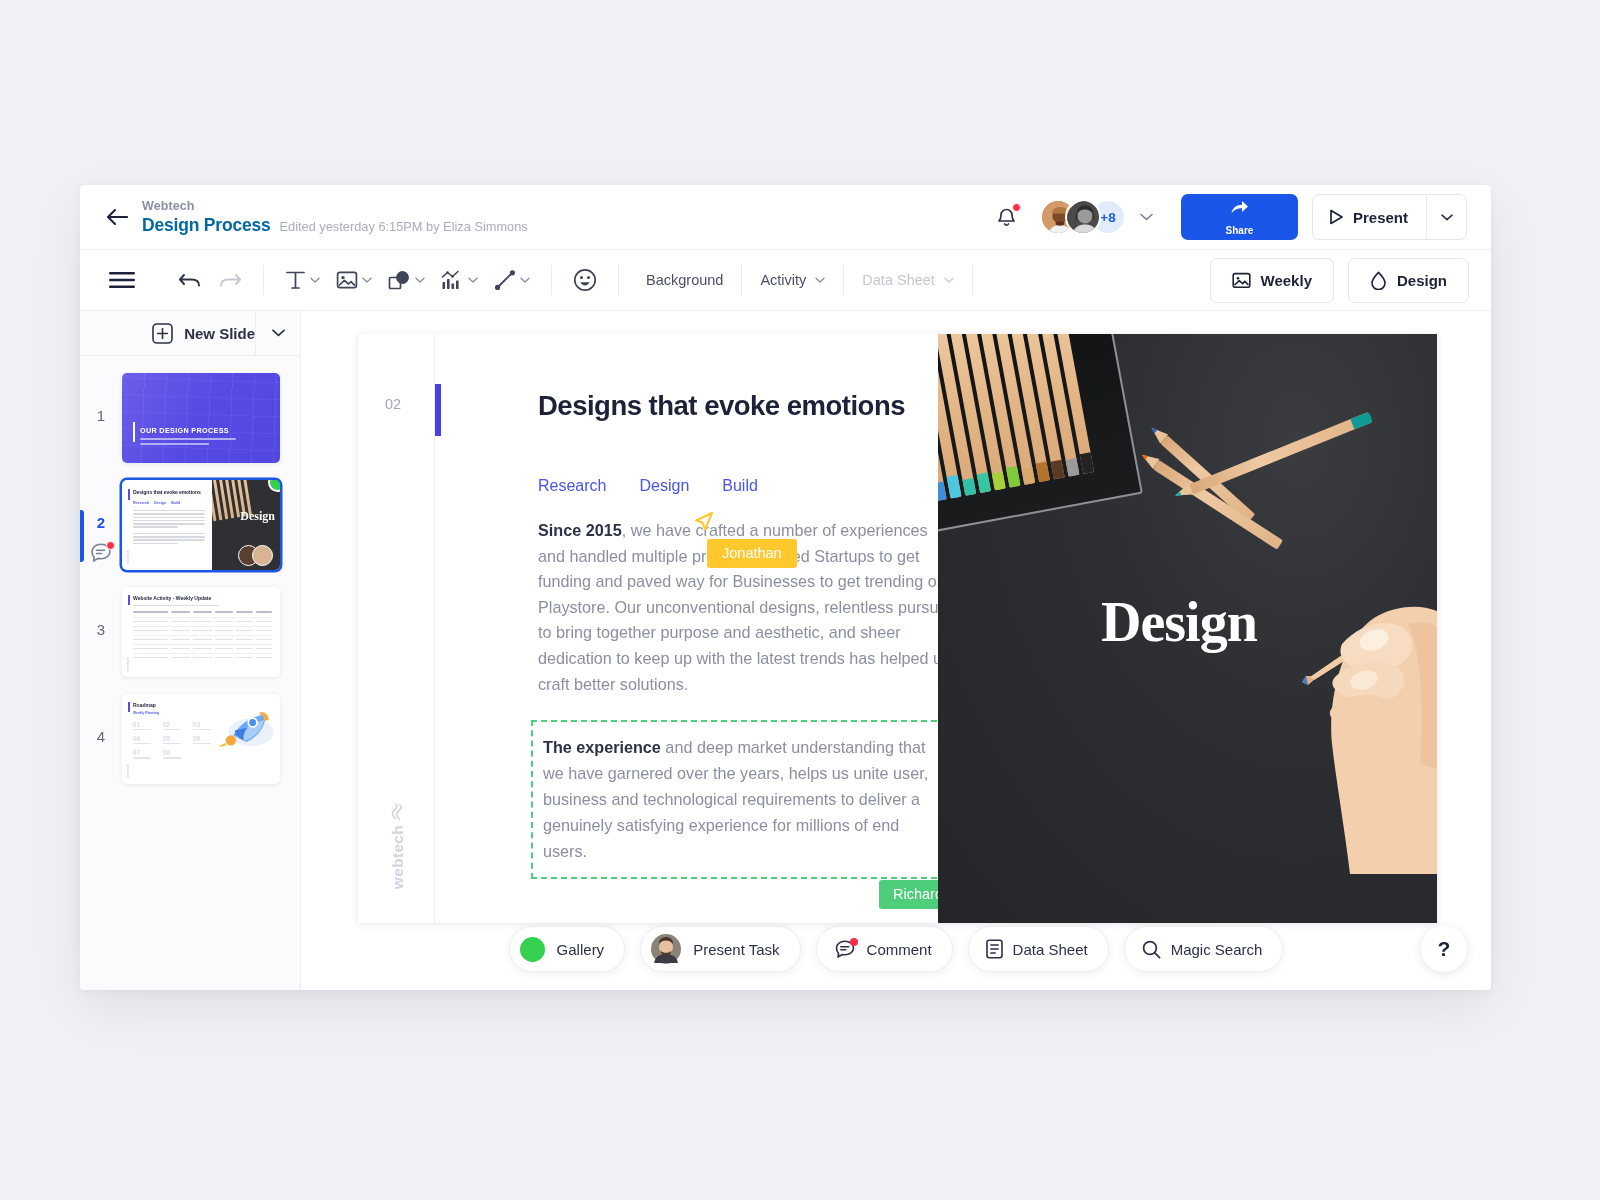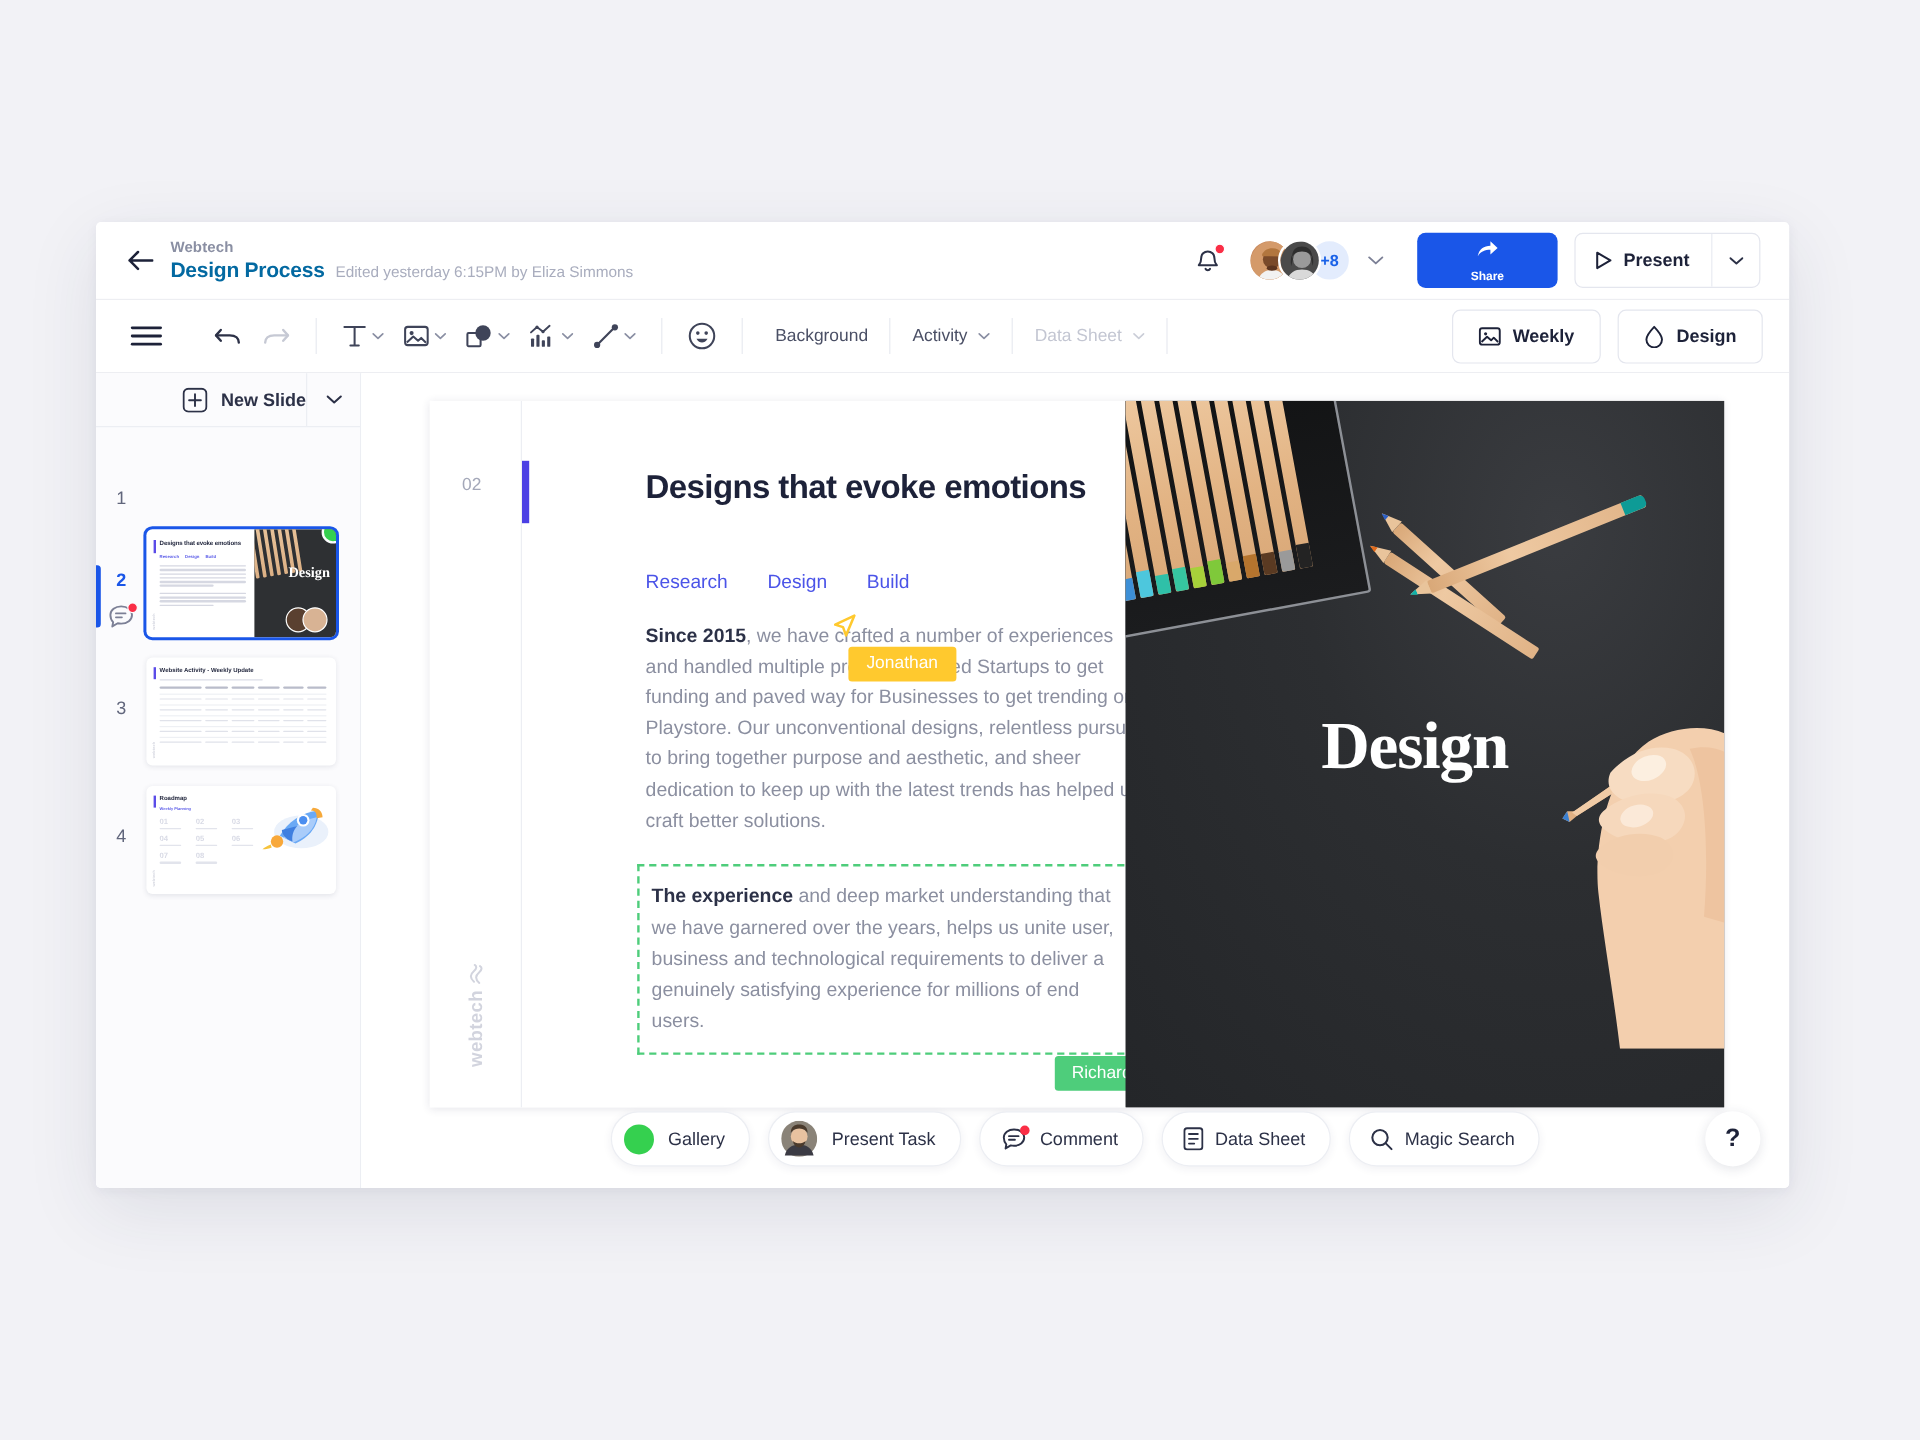--- a/index.html
+++ b/index.html
@@ -674,20 +674,28 @@
               <path d="M1 1.4 L6.5 6.4 L12 1.4" stroke="#2c3147" stroke-width="1.7" fill="none" stroke-linecap="round" stroke-linejoin="round"></path>
             </svg>
         </div>
       </div>
 
       <div id="slide-list">
 
         <div class="slide-row">
           <div class="slide-gutter">
             <span class="slide-num">1</span>
+          </div>
+          <div class="thumb t1">
+            <div class="t1-bar"></div>
+            <div class="t1-title">OUR DESIGN PROCESS</div>
+            <div class="t1-sub">
+                <i></i>
+                <i></i>
+              </div>
           </div>
         </div>
 
         <div class="slide-row active">
           <div class="active-bar"></div>
           <div class="slide-gutter">
             <span class="slide-num">2</span>
             <span class="slide-comment-icon">
               <svg width="24" height="22" viewBox="0 0 24 22">
                 <path d="M3 9.5c0-4.2 4-7.2 9-7.2s9 3 9 7.2-4 7.2-9 7.2c-1 0-2-.1-2.9-.3L4.6 19l.7-3.6C3.8 14 3 11.9 3 9.5z" fill="none" stroke="#7c8096" stroke-width="1.6" stroke-linejoin="round"></path>

